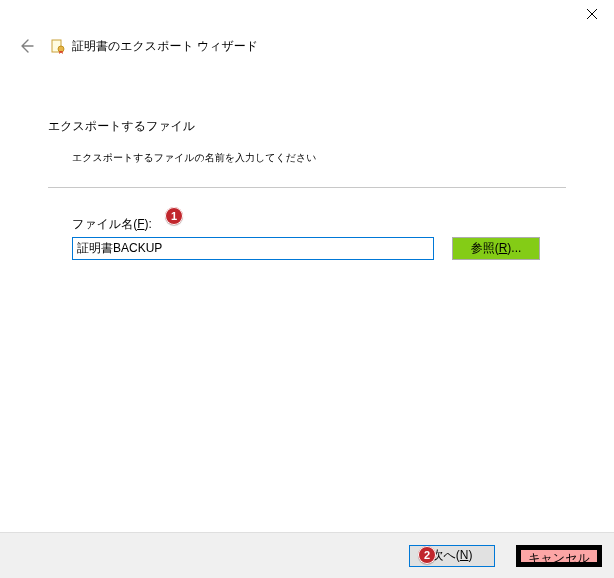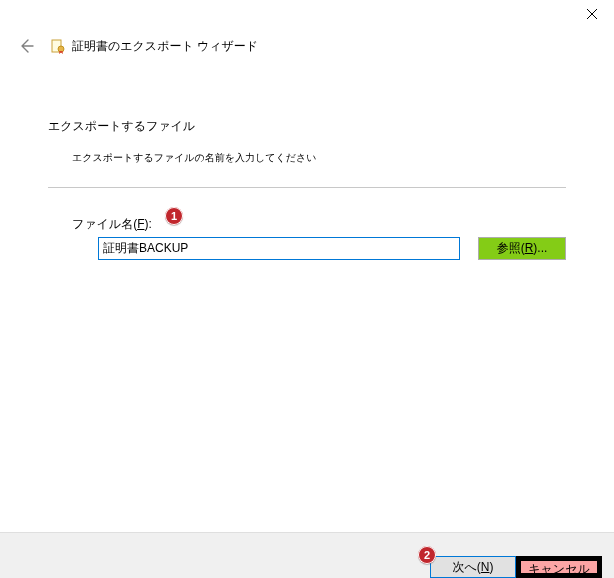--- a/index.html
+++ b/index.html
@@ -69,21 +69,20 @@
     padding: 28px 0 0 24px;
   }
   .field-label {
     font-size: 12px;
     margin-bottom: 4px;
   }
   .field-row {
     display: flex;
     align-items: center;
     gap: 18px;
-    justify-content: flex-end;
   }
   .text-input {
     width: 362px;
     height: 23px;
     border: 1px solid #0078d7;
     padding: 2px 4px;
     font-size: 12px;
     font-family: inherit;
     outline: none;
   }
@@ -97,23 +96,23 @@
     cursor: pointer;
   }
   .footer {
     position: absolute;
     bottom: 0; left: 0; right: 0;
     height: 46px;
     background: #f0f0f0;
     border-top: 1px solid #dfdfdf;
     display: flex;
     justify-content: flex-end;
-    align-items: flex-end;
+    align-items: center;
     padding-right: 12px;
-    gap: 0;
+    gap: 21px;
   }
   .footer-btn {
     width: 86px;
     height: 22px;
     background: #fca5a5;
     border: 5px solid #000000;
     font-size: 12px;
     font-family: inherit;
     cursor: pointer;
   }

